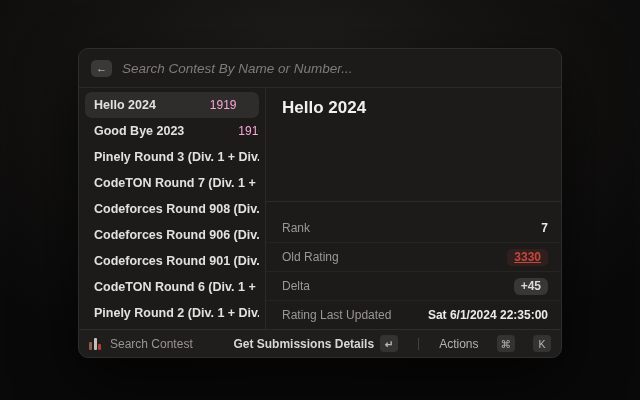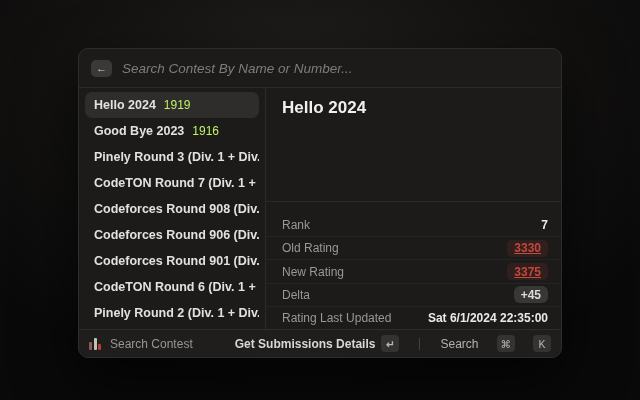--- a/index.html
+++ b/index.html
@@ -34,21 +34,21 @@
   
   .main { flex:1; display:flex; min-height:0; }
   .list { width:186px; flex:0 0 186px; padding:4px 6px; }
   .vdiv { width:1px; flex:0 0 1px; background:rgba(255,255,255,.065); }
   .list-item {
     height:26px; display:flex; align-items:center; gap:8px;
     padding:0 9px; border-radius:7px; cursor:pointer; overflow:hidden;
   }
   .list-item.selected { background:#2e2d2c; }
   .li-name { font-size:12.5px; font-weight:600; color:#e3e1de; white-space:nowrap; }
-  .li-rating { font-size:12px; color:#bef264; white-space:nowrap; }
+  .li-rating { font-size:12px; color:#f9a8d4; white-space:nowrap;margin-left:46px; }
   
   .detail { flex:1; display:flex; flex-direction:column; min-width:0; }
   .detail-title { padding:10px 16px 8px 16px; font-size:17px; font-weight:700; color:#f2f0ee; }
   .detail-spacer { flex:1; }
   .meta { flex:0 0 115px; display:flex; flex-direction:column;margin-top:12px; }
   .meta-row {
     flex:1; display:flex; align-items:center; justify-content:space-between;
     padding:0 13px 0 16px;
   }
   .meta-row + .meta-row { border-top:1px solid rgba(255,255,255,.045); }
@@ -145,24 +145,20 @@
   <div class="meta-row">
     <span class="meta-label">Rank</span>
     <span class="meta-value">7</span>
   </div>
 
   <div class="meta-row">
     <span class="meta-label">Old Rating</span>
     <span class="meta-value red-tag">3330</span>
   </div>
 
-  <div class="meta-row">
-    <span class="meta-label">New Rating</span>
-    <span class="meta-value red-tag">3375</span>
-  </div>
 
   <div class="meta-row">
     <span class="meta-label">Delta</span>
     <span class="meta-value gray-tag">+45</span>
   </div>
 
   <div class="meta-row">
     <span class="meta-label">Rating Last Updated</span>
     <span class="meta-value">Sat 6/1/2024 22:35:00</span>
   </div>
@@ -176,19 +172,19 @@
         <i class="b2"></i>
         <i class="b3"></i>
     </span>
     <span class="footer-app">Search Contest</span>
     <span class="footer-right">
       <span class="primary-action">
         <span>Get Submissions Details</span>
         <span class="key">↵</span>
       </span>
       <span class="foot-sep"></span>
-      <span class="actions-label">Search</span>
+      <span class="actions-label">Actions</span>
       <span class="key">⌘</span>
       <span class="key">K</span>
     </span>
   </div>
 
 </div>
 
 </body></html>

